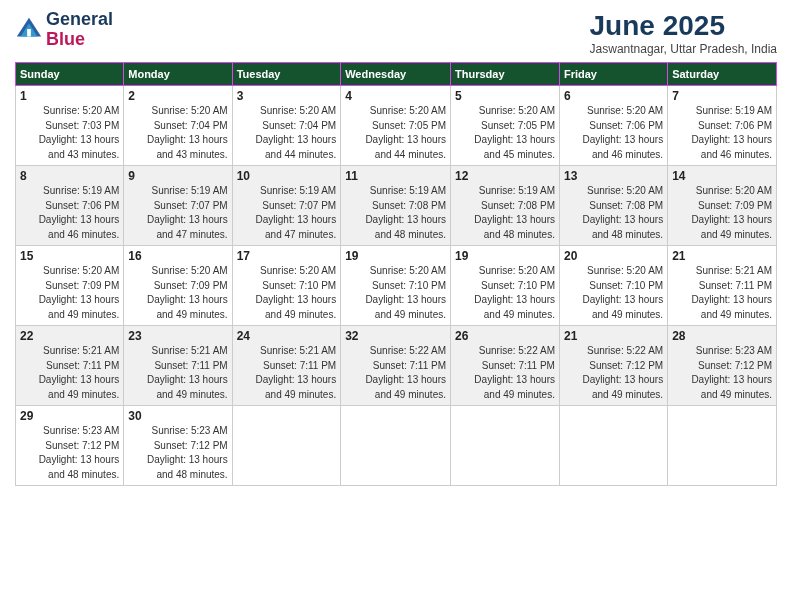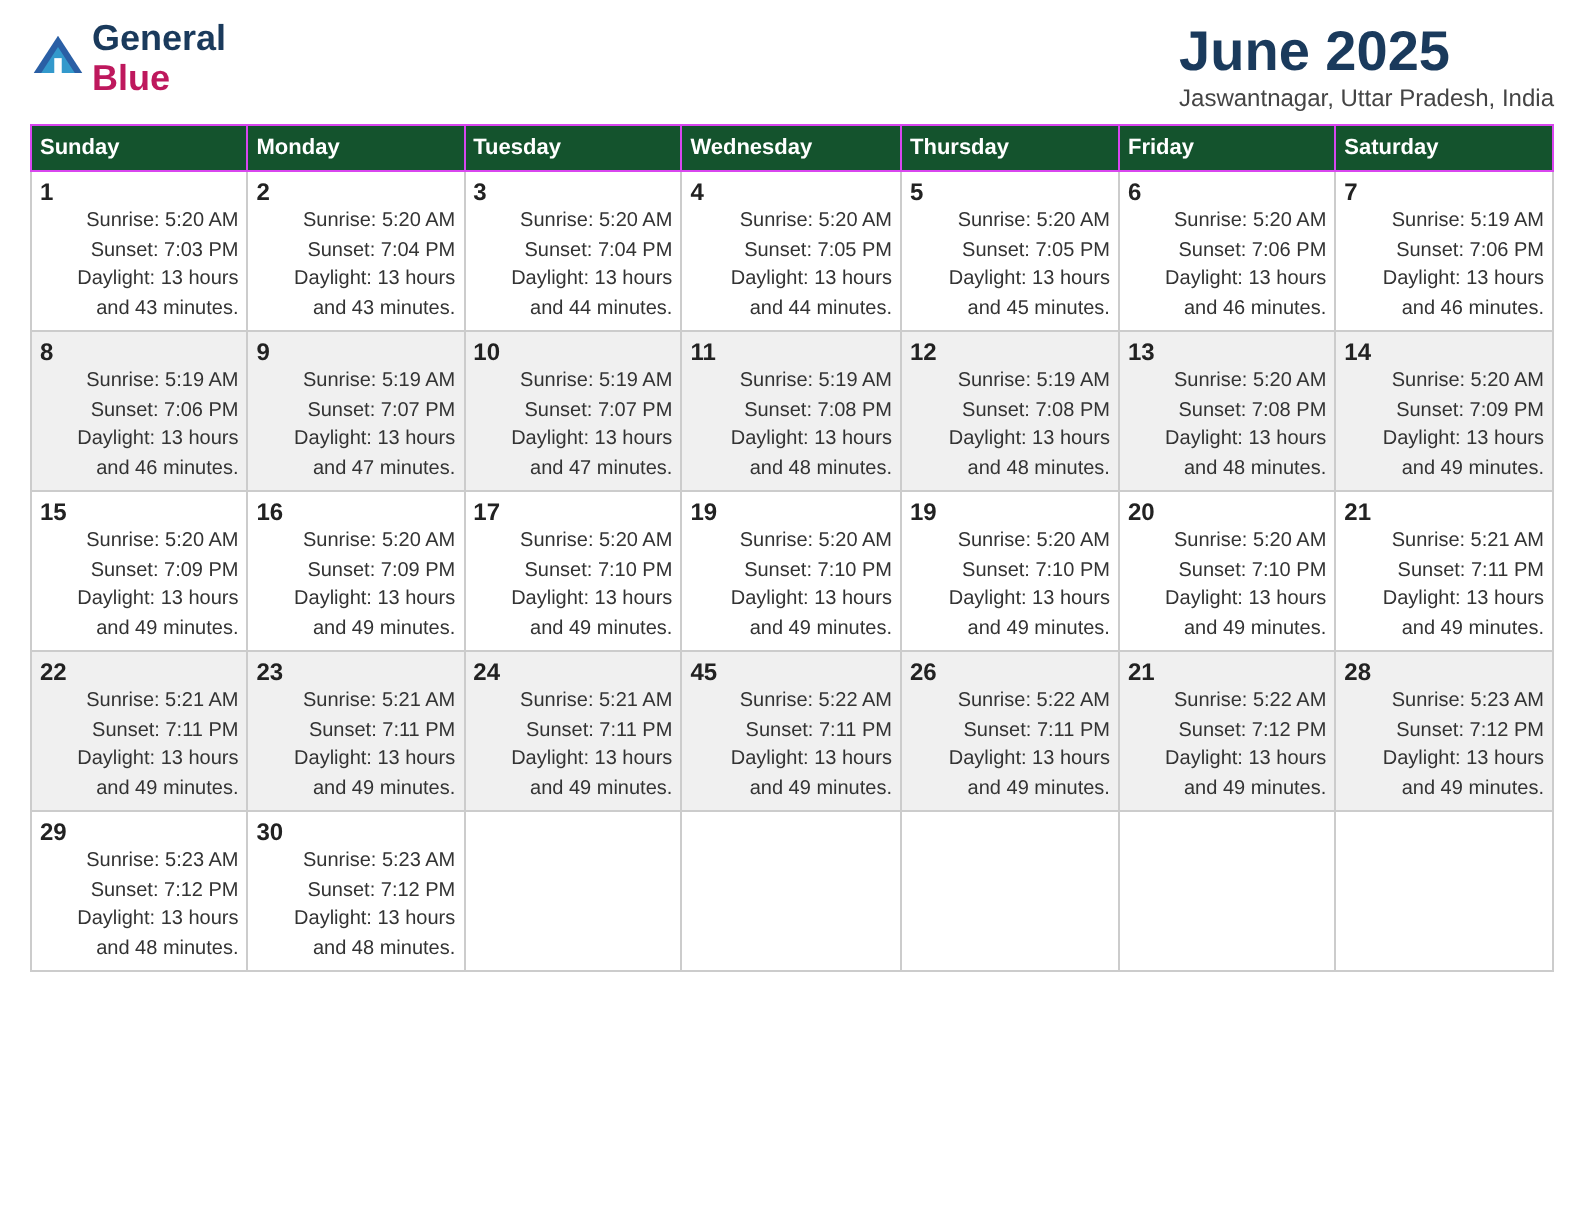--- a/index.html
+++ b/index.html
@@ -300,21 +300,21 @@
 and 49 minutes.</div>
           </td>
           <td>
             <span class="day-num">24</span>
             <div class="day-info" style="white-space: pre-line;">Sunrise: 5:21 AM
 Sunset: 7:11 PM
 Daylight: 13 hours
 and 49 minutes.</div>
           </td>
           <td>
-            <span class="day-num">45</span>
+            <span class="day-num">32</span>
             <div class="day-info" style="white-space: pre-line;">Sunrise: 5:22 AM
 Sunset: 7:11 PM
 Daylight: 13 hours
 and 49 minutes.</div>
           </td>
           <td>
             <span class="day-num">26</span>
             <div class="day-info" style="white-space: pre-line;">Sunrise: 5:22 AM
 Sunset: 7:11 PM
 Daylight: 13 hours

